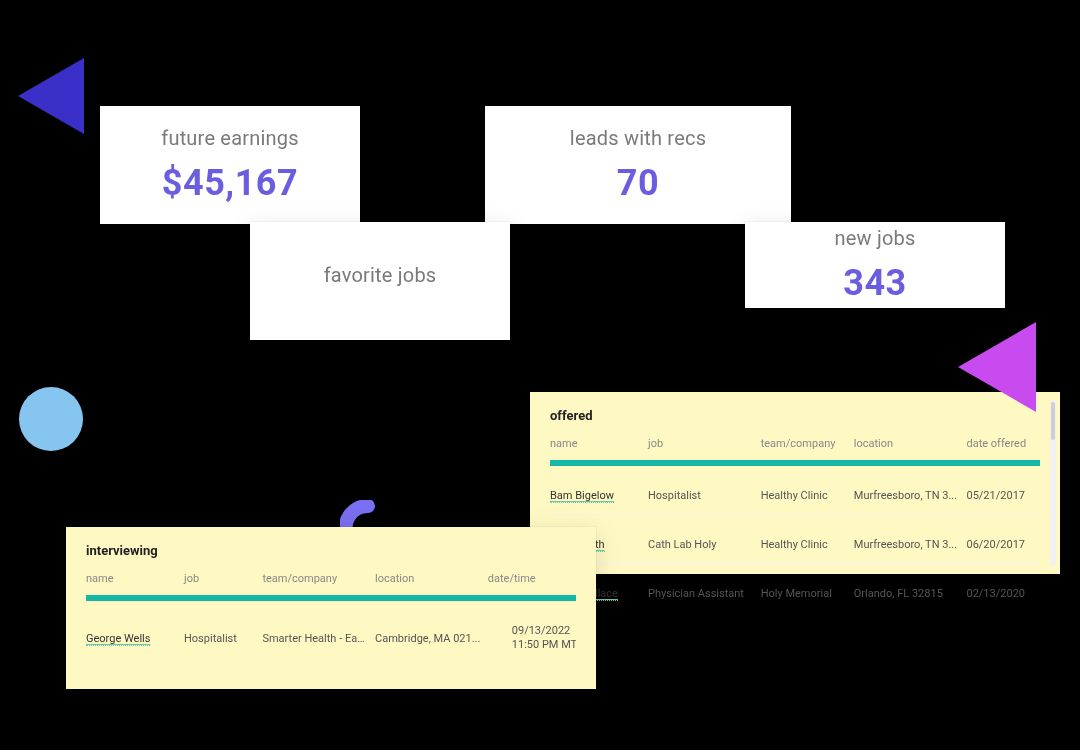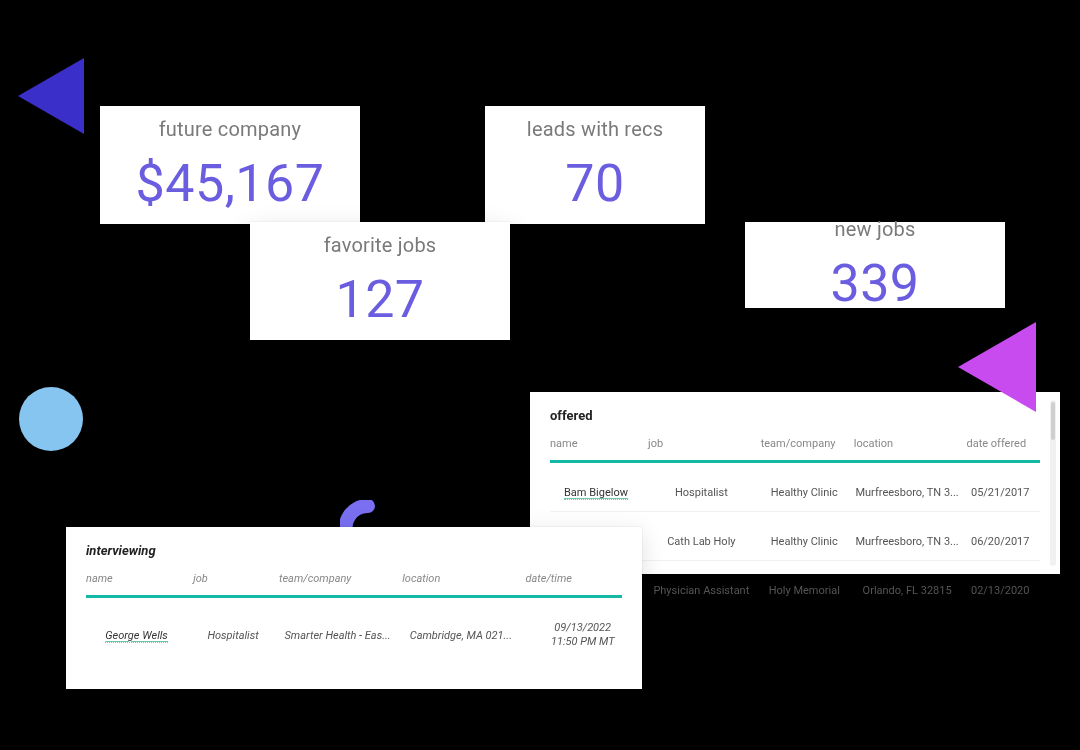--- a/index.html
+++ b/index.html
@@ -62,80 +62,78 @@
     justify-content: center;
     align-items: center;
   }
   .card-label {
     font-size: 20px;
     color: #7a7a7a;
     letter-spacing: 0.2px;
     margin-bottom: 12px;
   }
   .card-value {
-    font-size: 52px;
-    font-weight: 400;
+    font-size: 36px;
+    font-weight: 700;
     color: #6b5de0;
     letter-spacing: 0.5px;
   }
   .c1 { top: 106px; left: 100px; width: 260px; height: 118px; }
-  .c2 { top: 106px; left: 485px; width: 220px; height: 118px; }
+  .c2 { top: 106px; left: 485px; width: 306px; height: 118px; }
   .c3 { top: 222px; left: 250px; width: 260px; height: 118px; }
   .c4 { top: 222px; left: 745px; width: 260px; height: 86px; }
 
   
   .panel {
     position: absolute;
-    background: #ffffff;
+    background: #fef9c3;
     box-shadow: 0 6px 24px rgba(0,0,0,0.12), 0 0 0 1px rgba(0,0,0,0.03);
     padding: 16px 20px 14px 20px;
     color: #333;
     z-index: 3;
   }
   .panel-offered {
     top: 392px;
     left: 530px;
     width: 530px;
     height: 182px;
   }
   .panel-interviewing {
     top: 527px;
     left: 66px;
-    width: 576px;
+    width: 530px;
     height: 162px;
-    font-style: italic;
   }
   .panel-title {
     font-size: 13px;
     font-weight: 700;
     color: #222;
     margin-bottom: 10px;
   }
   table {
     width: 100%;
     border-collapse: collapse;
     font-size: 11px;
     color: #555;
     table-layout: fixed;
   }
   thead th {
     text-align: left;
     font-weight: 400;
     color: #888;
     padding: 4px 6px 10px 0;
-    border-bottom: 3px solid #14b8a6;
+    border-bottom: 6px solid #14b8a6;
   }
   tbody td {
     padding: 23px 6px 12px 0;
     border-bottom: 1px solid #f2f2f2;
     vertical-align: middle;
     white-space: nowrap;
     overflow: hidden;
     text-overflow: ellipsis;
-    text-align: center;
   }
   tbody tr:last-child td { border-bottom: none; }
   .name-link {
     color: #333;
     text-decoration: underline;
     text-decoration-color: #6bc9a6;
     text-decoration-thickness: 1px;
     text-underline-offset: 2px;
     border-bottom: 1px dotted #6bc9a6;
   }
@@ -165,34 +163,33 @@
 <div class="tri-purple"></div>
 <div class="tri-pink"></div>
 <div class="circle-blue"></div>
 <div class="arc-purple">
   <svg viewBox="0 0 56 56" width="56" height="56">
     <path d="M28 6 A22 22 0 0 0 8 38" fill="none" stroke="#7a6ff0" stroke-width="14" stroke-linecap="round"></path>
   </svg>
 </div>
 
 <div class="card c1">
-  <div class="card-label">future company</div>
+  <div class="card-label">future earnings</div>
   <div class="card-value">$45,167</div>
 </div>
 <div class="card c2">
   <div class="card-label">leads with recs</div>
   <div class="card-value">70</div>
 </div>
 <div class="card c3">
   <div class="card-label">favorite jobs</div>
-  <div class="card-value">127</div>
 </div>
 <div class="card c4">
   <div class="card-label">new jobs</div>
-  <div class="card-value">339</div>
+  <div class="card-value">343</div>
 </div>
 
 <div class="panel panel-offered">
   <div class="thumb"></div>
   <div class="panel-title">offered</div>
   <table>
     <colgroup>
         <col style="width:20%">
         <col style="width:23%">
         <col style="width:19%">

